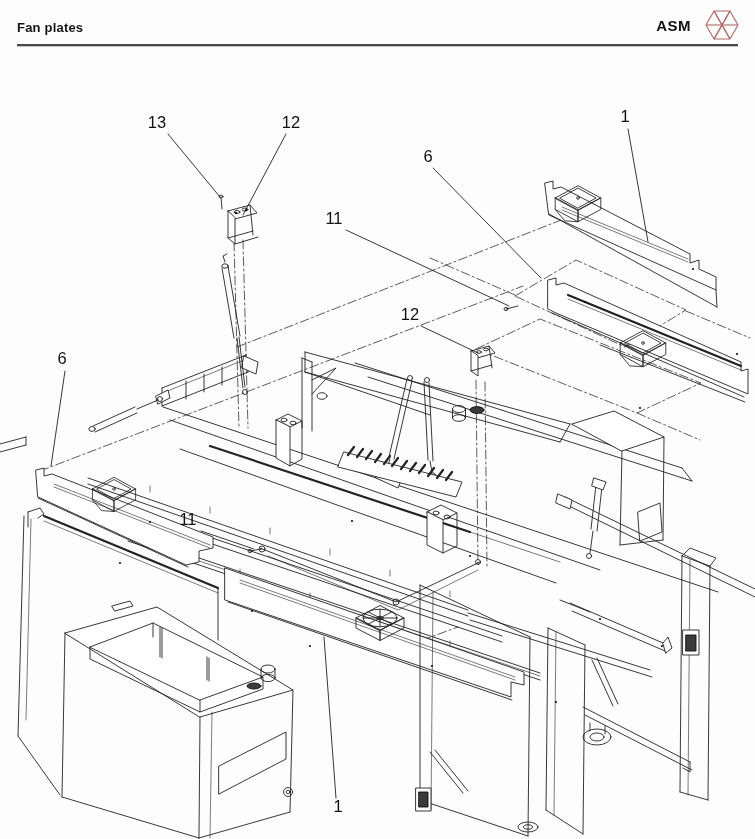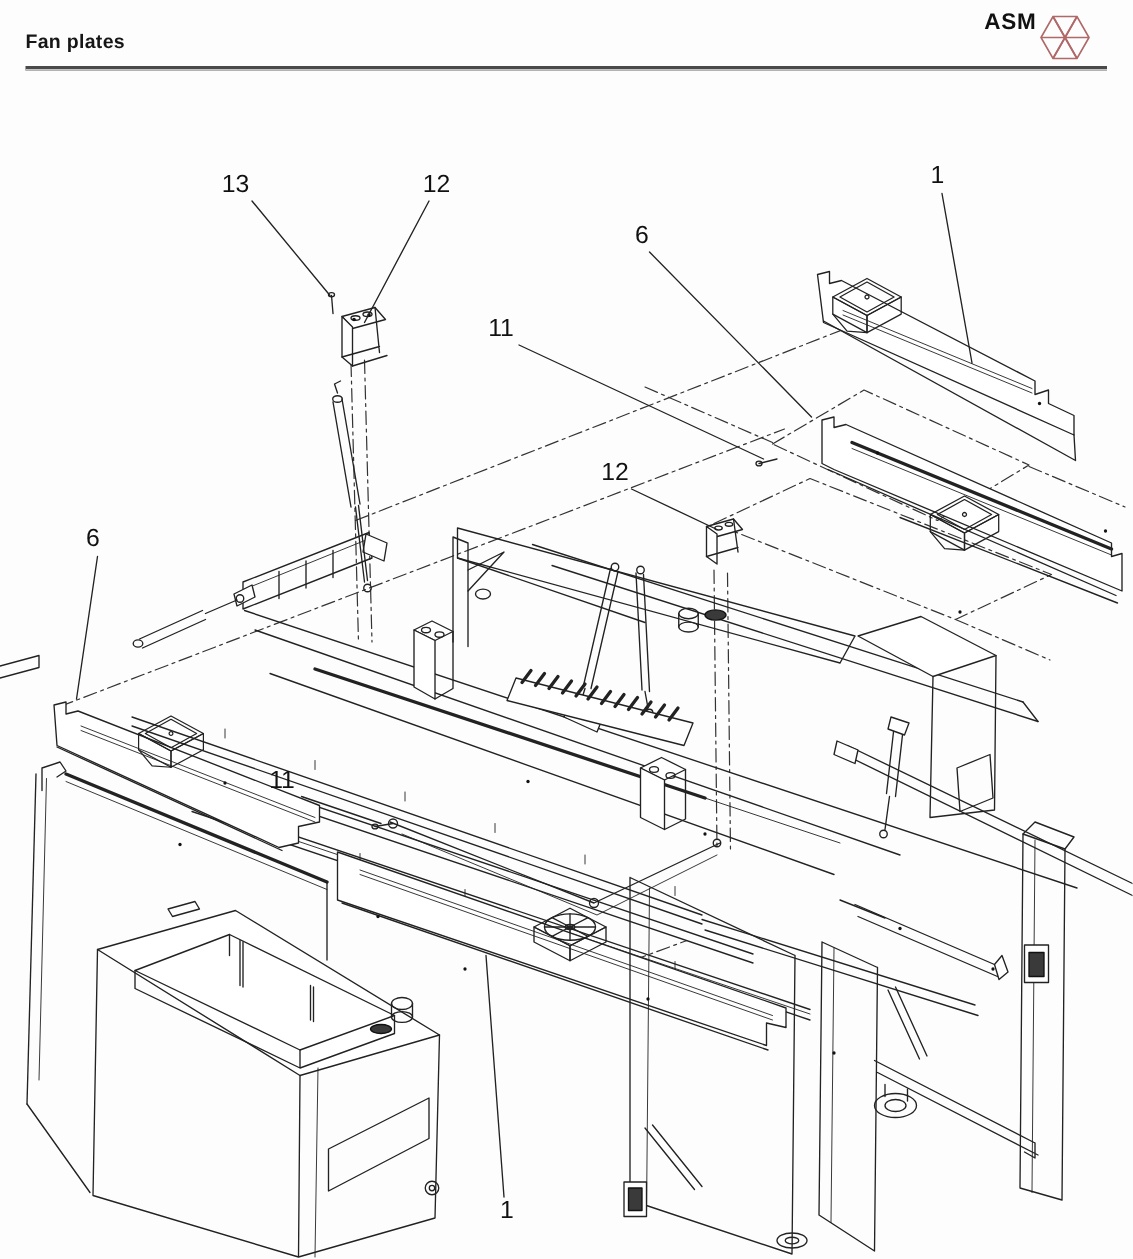--- a/index.html
+++ b/index.html
@@ -15,21 +15,21 @@
   #art .dk{fill:#3a3a3a;stroke:#111;}
   #art .dash{stroke-dasharray:9 3 2 3;stroke-width:0.8;stroke:#333;}
   #art .thick{stroke-width:2.2;}
   #art .thin{stroke-width:0.6;}
   #art .dot{fill:#111;stroke:none;}
   #art text{fill:#111;stroke:none;font-family:"Liberation Sans","DejaVu Sans",sans-serif;
     font-size:16.5px;text-anchor:middle;}
   .hdr{position:absolute;left:0;top:0;width:755px;z-index:5;}
   .title{position:absolute;left:17px;top:20px;font-size:13px;font-weight:bold;color:#161616;letter-spacing:.2px;}
   .rule{position:absolute;left:17px;top:44px;width:721px;height:2px;background:#4a4a4a;border-bottom:1px solid #c4c4c4;}
-  .brand{position:absolute;right:26px;top:6px;display:flex;align-items:flex-start;gap:0;}
+  .brand{position:absolute;right:14px;top:6px;display:flex;align-items:center;gap:12px;}
   .brand-text{font-size:15px;font-weight:bold;color:#111;letter-spacing:.5px;}
 </style>
 </head>
 <body>
 
 <div class="hdr">
   <div class="title">Fan plates</div>
   <div class="rule"></div>
   <div class="brand">
     <span class="brand-text">ASM</span>

